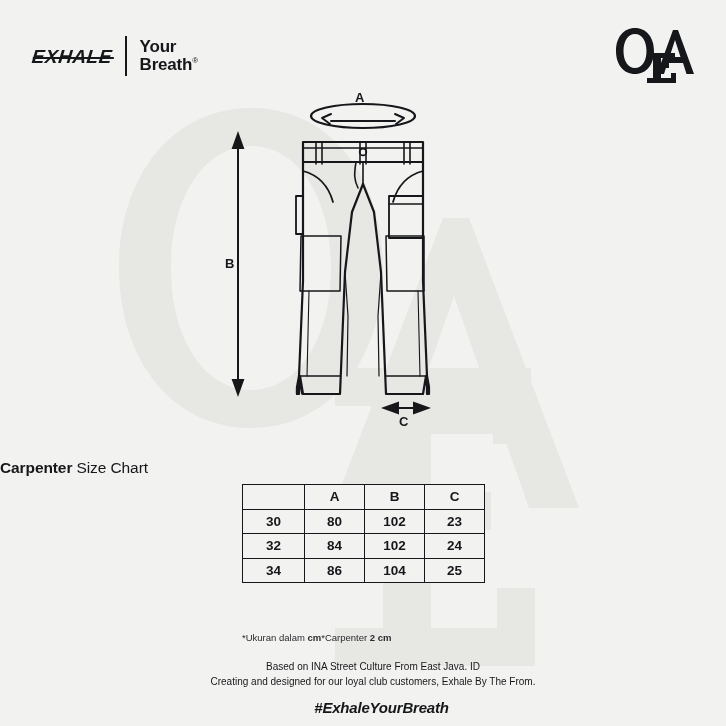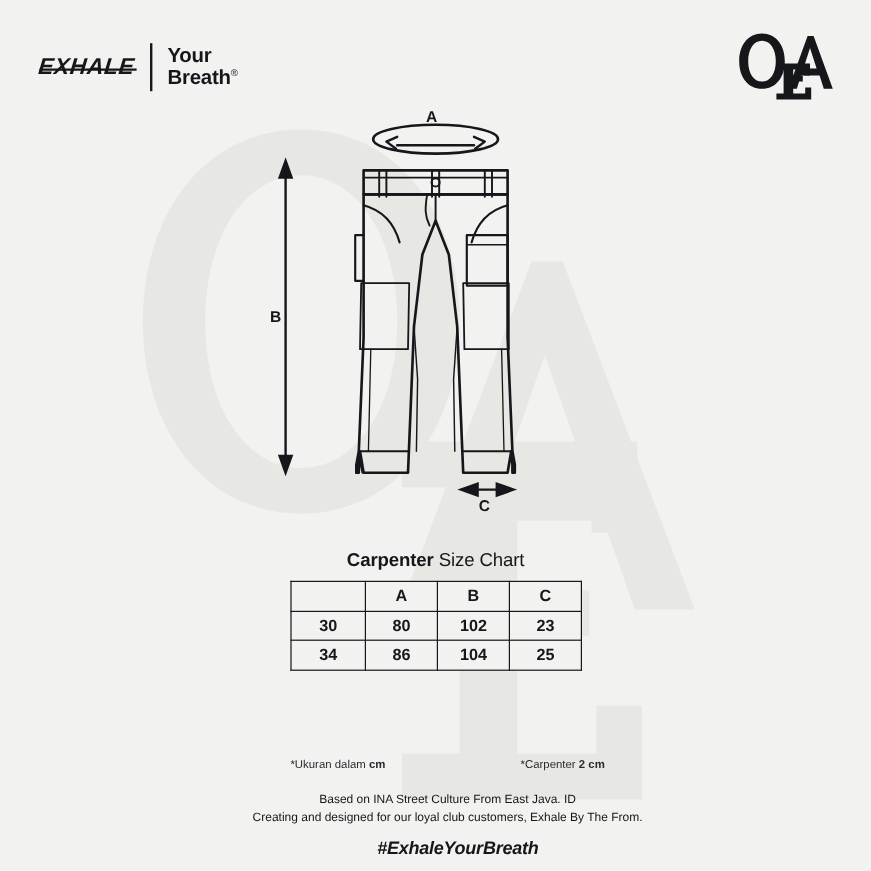--- a/index.html
+++ b/index.html
@@ -100,21 +100,21 @@
     width: 726px;
     height: 370px;
   }
 
   
   .chart-title {
     position: absolute;
     top: 459px;
     left: 0;
     width: 726px;
-    text-align: center;
+    text-align: left;
     font-size: 15.5px;
     letter-spacing: -0.1px;
   }
   .chart-title .bold { font-weight: bold; }
 
   
   .table-wrap {
     position: absolute;
     left: 242px;
     top: 484px;
@@ -142,21 +142,20 @@
   table.size-table col.c2 { width: 60px; }
   table.size-table col.c3 { width: 60px; }
 
   
   .notes {
     position: absolute;
     top: 632px;
     left: 242px;
     width: 262px;
     display: flex;
-    justify-content: space-between;
     font-size: 9.5px;
     color: #2a2b2e;
   }
   .notes .b { font-weight: bold; }
 
   
   .footer {
     position: absolute;
     left: 0;
     top: 660px;
@@ -334,20 +333,26 @@
         </tr>
       </thead>
       <tbody>
         <tr>
           <td>30</td>
           <td>80</td>
           <td>102</td>
           <td>23</td>
         </tr>
         <tr>
+          <td>32</td>
+          <td>84</td>
+          <td>102</td>
+          <td>24</td>
+        </tr>
+        <tr>
           <td>34</td>
           <td>86</td>
           <td>104</td>
           <td>25</td>
         </tr>
       </tbody>
     </table>
   </div>
 
   <div class="notes">

